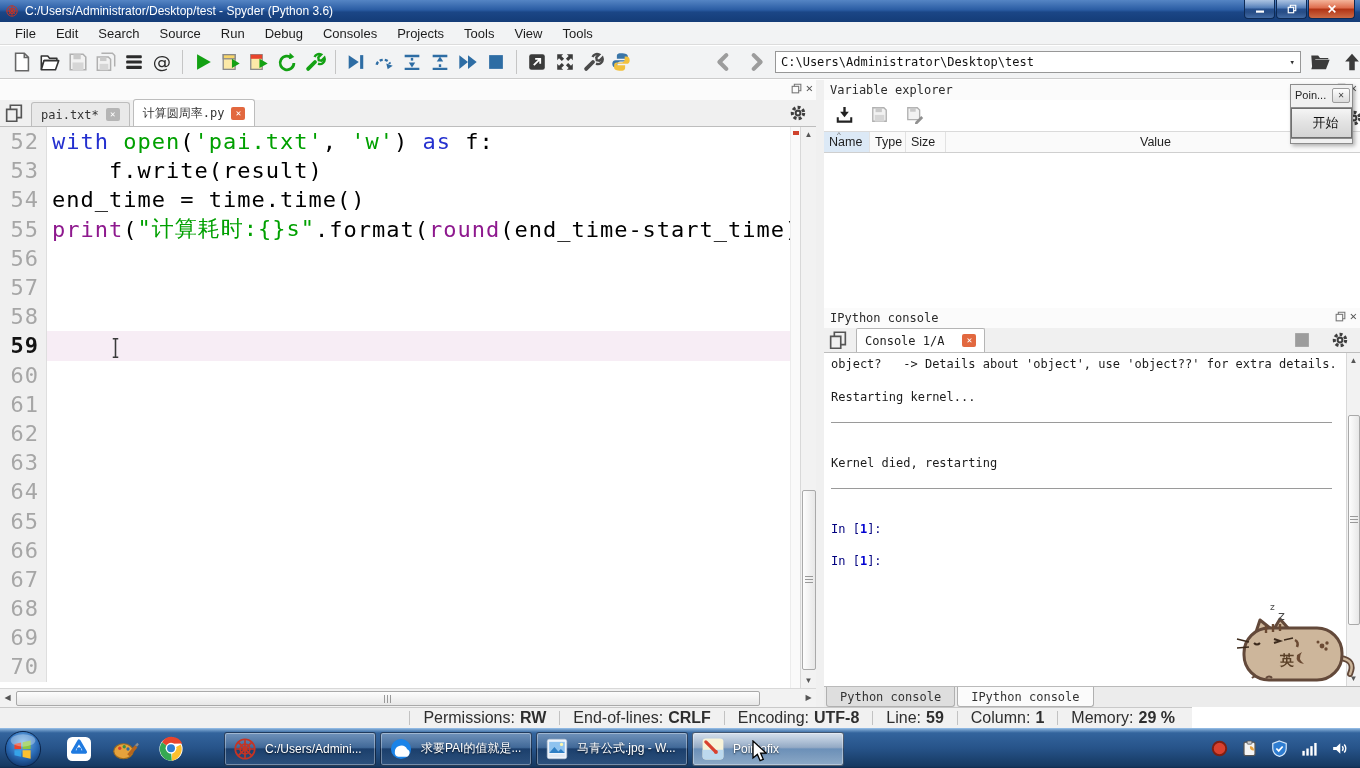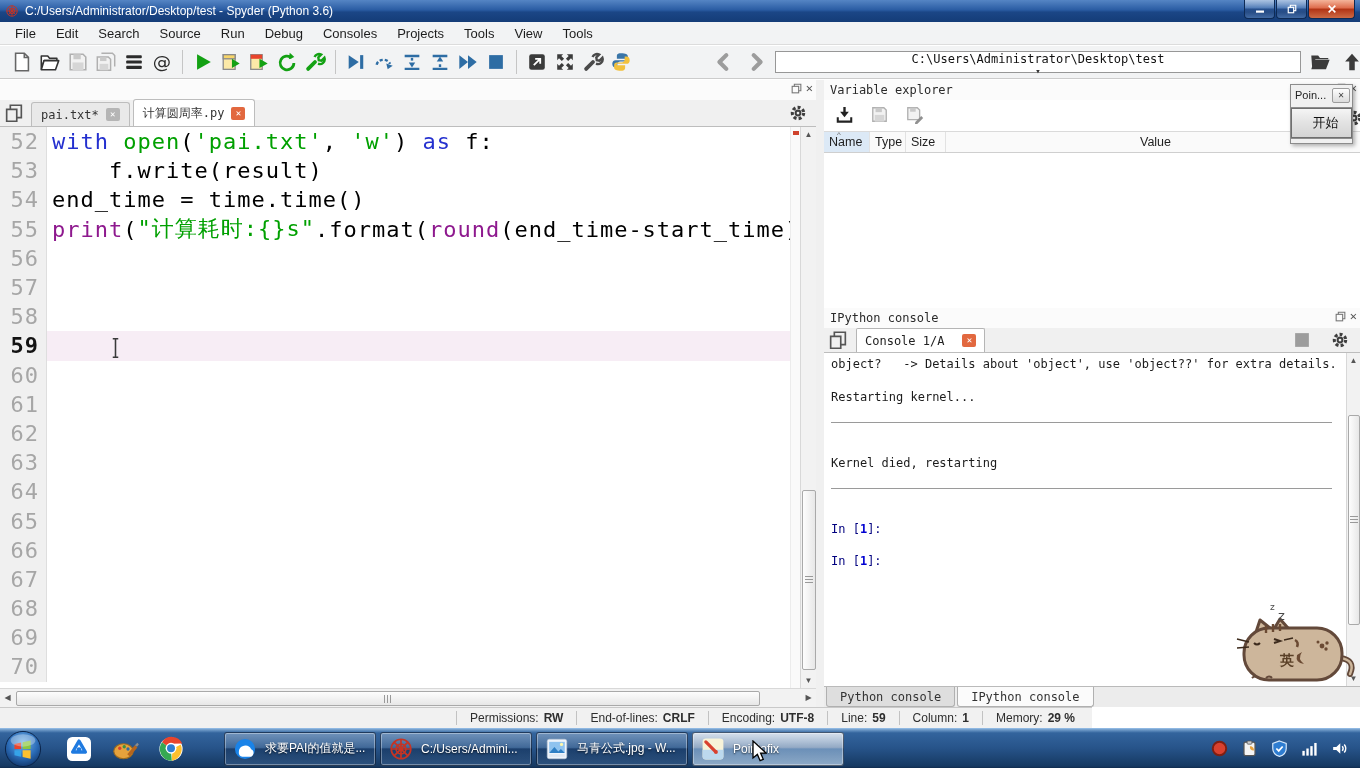--- a/index.html
+++ b/index.html
@@ -27,21 +27,21 @@
     border-bottom:1px solid #dcdcdc;display:flex;align-items:center;padding-left:5px;
     box-sizing:border-box;font-size:13px;color:#1d1d1d;}
   .menu-item{padding:0 10px;height:100%;display:flex;align-items:center;}
   .toolbar{position:absolute;left:0;top:46px;width:1360px;height:33px;background:#f2f3f4;
     border-bottom:1px solid #cccccc;display:flex;align-items:center;padding-left:8px;box-sizing:border-box;}
   .tbtn{width:28px;height:28px;display:flex;align-items:center;justify-content:center;flex:0 0 auto;}
   .tbtn svg{width:22px;height:22px;}
   .tb-sep{width:1px;height:24px;background:#c5c5c5;margin:0 6px;flex:0 0 auto;}
   .tb-right{position:absolute;left:710px;top:0;height:32px;display:flex;align-items:center;gap:5px;}
   .pathbox{width:514px;height:20px;background:#fff;border:1px solid #979797;display:flex;
-    align-items:center;justify-content:space-between;padding:0 5px;font-size:12px;color:#111;flex-direction:column;}
+    align-items:center;justify-content:space-between;padding:0 5px;font-size:12px;color:#111;}
   .pathbox .caret{font-size:9px;color:#333;}
 
   
   .panel-header{position:absolute;height:20px;background:#fbfbfb;font-size:12px;color:#2a2a2a;
     display:flex;align-items:center;padding-left:6px;box-sizing:border-box;}
   .ph-icons{position:absolute;right:3px;top:2px;display:flex;gap:3px;}
   .ph-icons svg{width:13px;height:13px;}
   .ph-x{font-size:12px;color:#555;line-height:13px;}
   .ed-header{left:0;top:80px;width:816px;}
   .ed-tabbar{position:absolute;left:0;top:100px;width:816px;height:27px;background:#f0f0f0;
@@ -133,23 +133,23 @@
     border:1px solid #8c8c8c;box-shadow:2px 2px 4px rgba(0,0,0,.3);z-index:40;box-sizing:border-box;}
   .pf-title{height:16px;display:flex;align-items:center;padding:2px 2px 0 4px;font-size:11px;color:#222;}
   .pf-close{margin-left:auto;width:16px;height:13px;border:1px solid #9c9c9c;border-radius:2px;
     background:linear-gradient(#fdfdfd,#dcdcdc);font-size:8px;color:#444;display:flex;
     align-items:center;justify-content:center;}
   .pf-btn{margin:5px auto 0;width:51px;height:28px;background:linear-gradient(#f5f5f5,#e4e4e4 45%,#d4d4d4);
     border:1px solid #6f6f6f;box-shadow:0 0 0 1px #8d8d8d;font-size:13px;display:flex;
     align-items:center;justify-content:center;color:#111;padding-left:8px;}
 
   
-  .statusbar{position:absolute;left:0;top:707px;width:1092px;height:21px;background:#f1f1f1;
+  .statusbar{position:absolute;left:0;top:707px;width:1192px;height:21px;background:#f1f1f1;
     border-top:1px solid #c9c9c9;display:flex;align-items:center;justify-content:flex-end;
-    padding-right:4px;box-sizing:border-box;font-size:12px;color:#2e2e2e;}
+    padding-right:4px;box-sizing:border-box;font-size:16px;color:#2e2e2e;}
   .st-sep{width:1px;height:14px;background:#c2c2c2;}
   .st-seg{display:flex;gap:5px;padding:0 13px;}
   .st-val{font-weight:bold;}
 
   
   .taskbar{position:absolute;left:0;top:728px;width:1360px;height:40px;
     background:linear-gradient(#7fa9d4,#33649d 10%,#27548a 48%,#163962 95%,#102c4e);
     border-top:1px solid #8fb8e2;display:flex;align-items:center;padding-left:4px;box-sizing:border-box;}
   .start-orb{width:38px;height:38px;margin-right:14px;flex:0 0 auto;}
   .start-orb svg{width:38px;height:38px;}
@@ -755,38 +755,38 @@
             <path d="M22 20l11-6a15.5 15.5 0 0 1-12 21.5z" fill="#fdc02e"></path>
             <path d="M20 20L8 11a15.5 15.5 0 0 0 13 24.5z" fill="#36a852"></path>
             <circle cx="20" cy="19" r="7.2" fill="#fff"></circle>
             <circle cx="20" cy="19" r="5.3" fill="#2e7dd1"></circle>
           </svg>
         </span>
       </span>
     <span class="tk-btns" id="tk-btns">
         <div class="tk-btn">
           <span class="ticon">
-            <svg viewBox="0 0 40 40">
-              <circle cx="20" cy="20" r="15.5" fill="#1a83e8"></circle>
-              <path d="M10.5 24.5a10 10 0 0 1 19-4 6 6 0 0 1-2.5 11.5H16a7 7 0 0 1-5.5-7.5z" fill="#fff"></path>
-            </svg>
-          </span>
-          <span>求要PAI的值就是...</span>
-        </div>
-        <div class="tk-btn">
-          <span class="ticon">
             <svg viewBox="0 0 24 24">
               <g stroke="#c53424" fill="none" stroke-width="1.6">
                 <circle cx="12" cy="12" r="9"></circle>
                 <circle cx="12" cy="12" r="4.5"></circle>
                 <path d="M12 3v18M3 12h18M5.6 5.6l12.8 12.8M18.4 5.6L5.6 18.4"></path>
               </g>
             </svg>
           </span>
           <span>C:/Users/Admini...</span>
+        </div>
+        <div class="tk-btn">
+          <span class="ticon">
+            <svg viewBox="0 0 40 40">
+              <circle cx="20" cy="20" r="15.5" fill="#1a83e8"></circle>
+              <path d="M10.5 24.5a10 10 0 0 1 19-4 6 6 0 0 1-2.5 11.5H16a7 7 0 0 1-5.5-7.5z" fill="#fff"></path>
+            </svg>
+          </span>
+          <span>求要PAI的值就是...</span>
         </div>
         <div class="tk-btn">
           <span class="ticon">
             <svg viewBox="0 0 40 40">
               <rect x="5" y="5" width="30" height="30" rx="3" fill="#eef4fb" stroke="#b9c6d6"></rect>
               <rect x="8" y="9" width="24" height="17" fill="#8fc3ef"></rect>
               <path d="M8 26l8-9 6 7 4-4 6 6z" fill="#2f7fc4"></path>
               <circle cx="27" cy="13" r="2.5" fill="#fff7aa"></circle>
               <rect x="8" y="28" width="24" height="4" fill="#dfe8f2"></rect>
             </svg>

